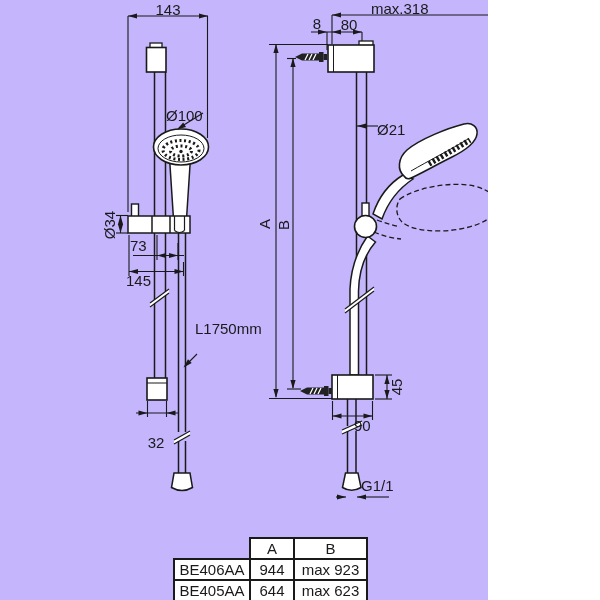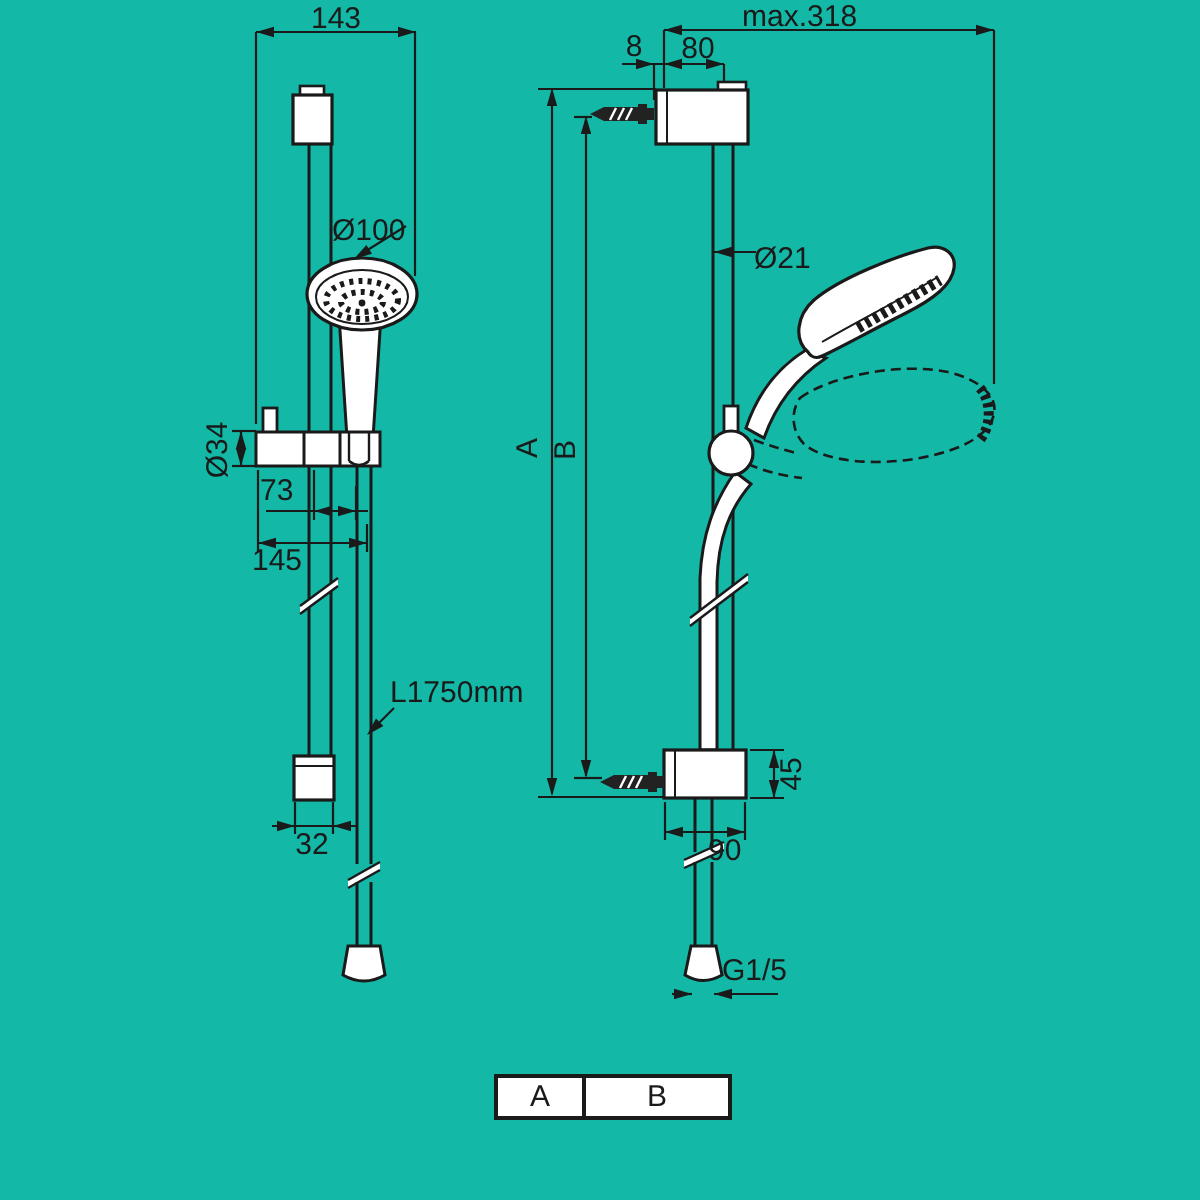--- a/index.html
+++ b/index.html
@@ -1,16 +1,16 @@
 <!DOCTYPE html>
 <html><head>
 <meta charset="utf-8">
 <style>
   html,body{margin:0;padding:0;background:#fff;}
-  .stage{position:relative;width:600px;height:600px;background:#14b8a6;overflow:hidden;
+  .stage{position:relative;width:488px;height:600px;background:#c4b5fd;overflow:hidden;
          font-family:"Liberation Sans",sans-serif;color:#1a1a1a;}
   .stage svg{position:absolute;left:0;top:0;}
   .lbl{position:absolute;font-size:15px;line-height:1;white-space:nowrap;color:#1a1a1a;}
   .lbl.c{transform:translateX(-50%);}
   .lbl.rot{transform:translate(-50%,-50%) rotate(-90deg);}
   table.spec{position:absolute;left:173px;top:537px;border-collapse:collapse;
              font-size:15px;color:#1a1a1a;}
   table.spec td{border:2px solid #1a1a1a;text-align:center;padding:0;height:19px;
                 background:#fff;}
   table.spec td.c0{width:74px;}
@@ -241,36 +241,46 @@
       <polygon points="357,497 366,494.4 366,499.6" fill="#1a1a1a" stroke="none"></polygon>
     </g>
   </g>
 </svg>
 
 <span class="lbl c" style="left:168px;top:2px">143</span>
 <span class="lbl" style="left:166px;top:108px">Ø100</span>
 <span class="lbl rot" style="left:109px;top:225px">Ø34</span>
 <span class="lbl" style="left:130px;top:238px">73</span>
 <span class="lbl" style="left:126px;top:273px">145</span>
-<span class="lbl" style="left:195px;top:339px">L1750mm</span>
-<span class="lbl c" style="left:156px;top:415px">32</span>
+<span class="lbl" style="left:195px;top:321px">L1750mm</span>
+<span class="lbl c" style="left:156px;top:435px">32</span>
 
 <span class="lbl" style="left:371px;top:1px">max.318</span>
 <span class="lbl c" style="left:317px;top:16px">8</span>
 <span class="lbl c" style="left:349px;top:17px">80</span>
 <span class="lbl" style="left:377px;top:122px">Ø21</span>
 <span class="lbl rot" style="left:264px;top:224px">A</span>
 <span class="lbl rot" style="left:283px;top:225px">B</span>
 <span class="lbl rot" style="left:396px;top:387px">45</span>
 <span class="lbl" style="left:354px;top:418px">90</span>
-<span class="lbl" style="left:361px;top:478px">G1/5</span>
+<span class="lbl" style="left:361px;top:478px">G1/1</span>
 
 <table class="spec">
   <tbody>
         <tr>
     <td class="c0 blank"></td>
     <td class="c1">A</td>
     <td class="c2">B</td>
   </tr>
+  <tr>
+    <td class="c0">BE406AA</td>
+    <td class="c1">944</td>
+    <td class="c2">max 923</td>
+  </tr>
+  <tr>
+    <td class="c0">BE405AA</td>
+    <td class="c1">644</td>
+    <td class="c2">max 623</td>
+  </tr>
 </tbody>
     </table>
 
 </div>
 
 </body></html>

